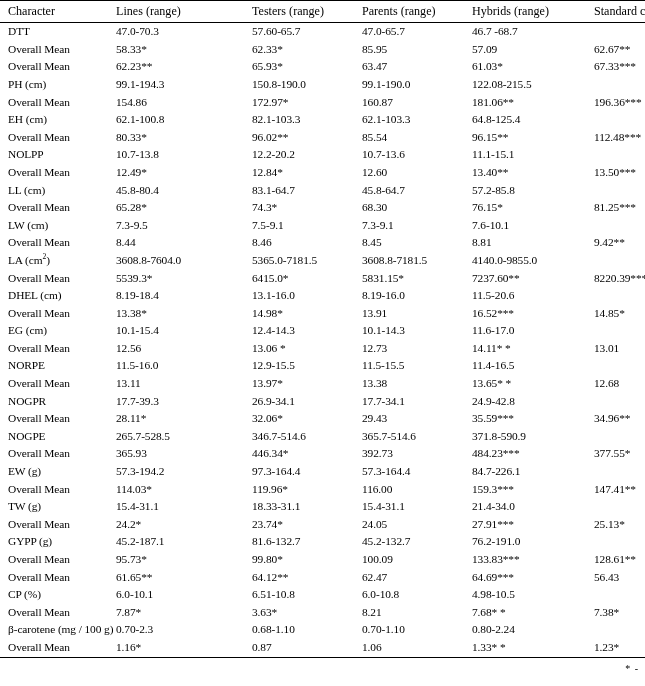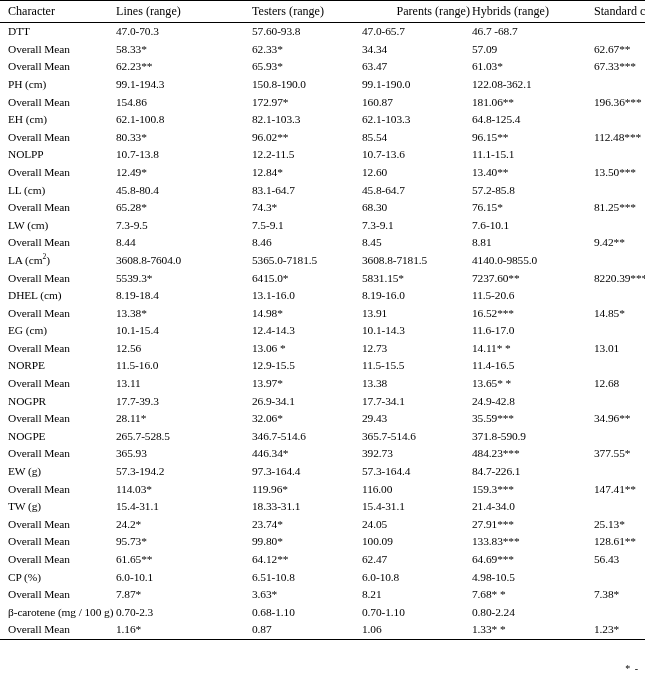--- a/index.html
+++ b/index.html
@@ -40,21 +40,21 @@
     text-align: left;
     padding: 4px 0 5px 0;
     border-top: 1.3px solid #000;
     border-bottom: 1.1px solid #000;
     vertical-align: bottom;
     white-space: nowrap;
   }
   thead th.h-char  { padding-left: 8px; }
   thead th.h-lines { padding-left: 4px; }
   thead th.h-test  { padding-left: 2px; }
-  thead th.h-par   { padding-left: 2px; text-align: right; }
+  thead th.h-par   { padding-left: 2px; }
   thead th.h-hyb   { padding-left: 2px; }
   thead th.h-std   { padding-left: 2px; }
 
   tbody td {
     padding: 3.1px 0 3.1px 0;
     vertical-align: baseline;
     white-space: nowrap;
     font-size: 11.4px;
     letter-spacing: -0.1px;
   }
@@ -104,47 +104,47 @@
         <th class="h-test">Testers (range)</th>
         <th class="h-par">Parents (range)</th>
         <th class="h-hyb">Hybrids (range)</th>
         <th class="h-std">Standard check</th>
       </tr>
     </thead>
     <tbody id="table-body">
         <tr>
           <td class="d-char">DTT</td>
           <td class="d-lines">47.0-70.3</td>
-          <td class="d-test">57.60-93.8</td>
+          <td class="d-test">57.60-65.7</td>
           <td class="d-par">47.0-65.7</td>
           <td class="d-hyb">46.7 -68.7</td>
           <td class="d-std"></td>
         </tr>
         <tr>
           <td class="d-char">Overall Mean</td>
           <td class="d-lines">58.33*</td>
           <td class="d-test">62.33*</td>
-          <td class="d-par">34.34</td>
+          <td class="d-par">85.95</td>
           <td class="d-hyb">57.09</td>
           <td class="d-std">62.67**</td>
         </tr>
         <tr>
           <td class="d-char">Overall Mean</td>
           <td class="d-lines">62.23**</td>
           <td class="d-test">65.93*</td>
           <td class="d-par">63.47</td>
           <td class="d-hyb">61.03*</td>
           <td class="d-std">67.33***</td>
         </tr>
         <tr>
           <td class="d-char">PH (cm)</td>
           <td class="d-lines">99.1-194.3</td>
           <td class="d-test">150.8-190.0</td>
           <td class="d-par">99.1-190.0</td>
-          <td class="d-hyb">122.08-362.1</td>
+          <td class="d-hyb">122.08-215.5</td>
           <td class="d-std"></td>
         </tr>
         <tr>
           <td class="d-char">Overall Mean</td>
           <td class="d-lines">154.86</td>
           <td class="d-test">172.97*</td>
           <td class="d-par">160.87</td>
           <td class="d-hyb">181.06**</td>
           <td class="d-std">196.36***</td>
         </tr>
@@ -160,21 +160,21 @@
           <td class="d-char">Overall Mean</td>
           <td class="d-lines">80.33*</td>
           <td class="d-test">96.02**</td>
           <td class="d-par">85.54</td>
           <td class="d-hyb">96.15**</td>
           <td class="d-std">112.48***</td>
         </tr>
         <tr>
           <td class="d-char">NOLPP</td>
           <td class="d-lines">10.7-13.8</td>
-          <td class="d-test">12.2-11.5</td>
+          <td class="d-test">12.2-20.2</td>
           <td class="d-par">10.7-13.6</td>
           <td class="d-hyb">11.1-15.1</td>
           <td class="d-std"></td>
         </tr>
         <tr>
           <td class="d-char">Overall Mean</td>
           <td class="d-lines">12.49*</td>
           <td class="d-test">12.84*</td>
           <td class="d-par">12.60</td>
           <td class="d-hyb">13.40**</td>
@@ -334,20 +334,28 @@
         </tr>
         <tr>
           <td class="d-char">Overall Mean</td>
           <td class="d-lines">24.2*</td>
           <td class="d-test">23.74*</td>
           <td class="d-par">24.05</td>
           <td class="d-hyb">27.91***</td>
           <td class="d-std">25.13*</td>
         </tr>
         <tr>
+          <td class="d-char">GYPP (g)</td>
+          <td class="d-lines">45.2-187.1</td>
+          <td class="d-test">81.6-132.7</td>
+          <td class="d-par">45.2-132.7</td>
+          <td class="d-hyb">76.2-191.0</td>
+          <td class="d-std"></td>
+        </tr>
+        <tr>
           <td class="d-char">Overall Mean</td>
           <td class="d-lines">95.73*</td>
           <td class="d-test">99.80*</td>
           <td class="d-par">100.09</td>
           <td class="d-hyb">133.83***</td>
           <td class="d-std">128.61**</td>
         </tr>
         <tr>
           <td class="d-char">Overall Mean</td>
           <td class="d-lines">61.65**</td>

